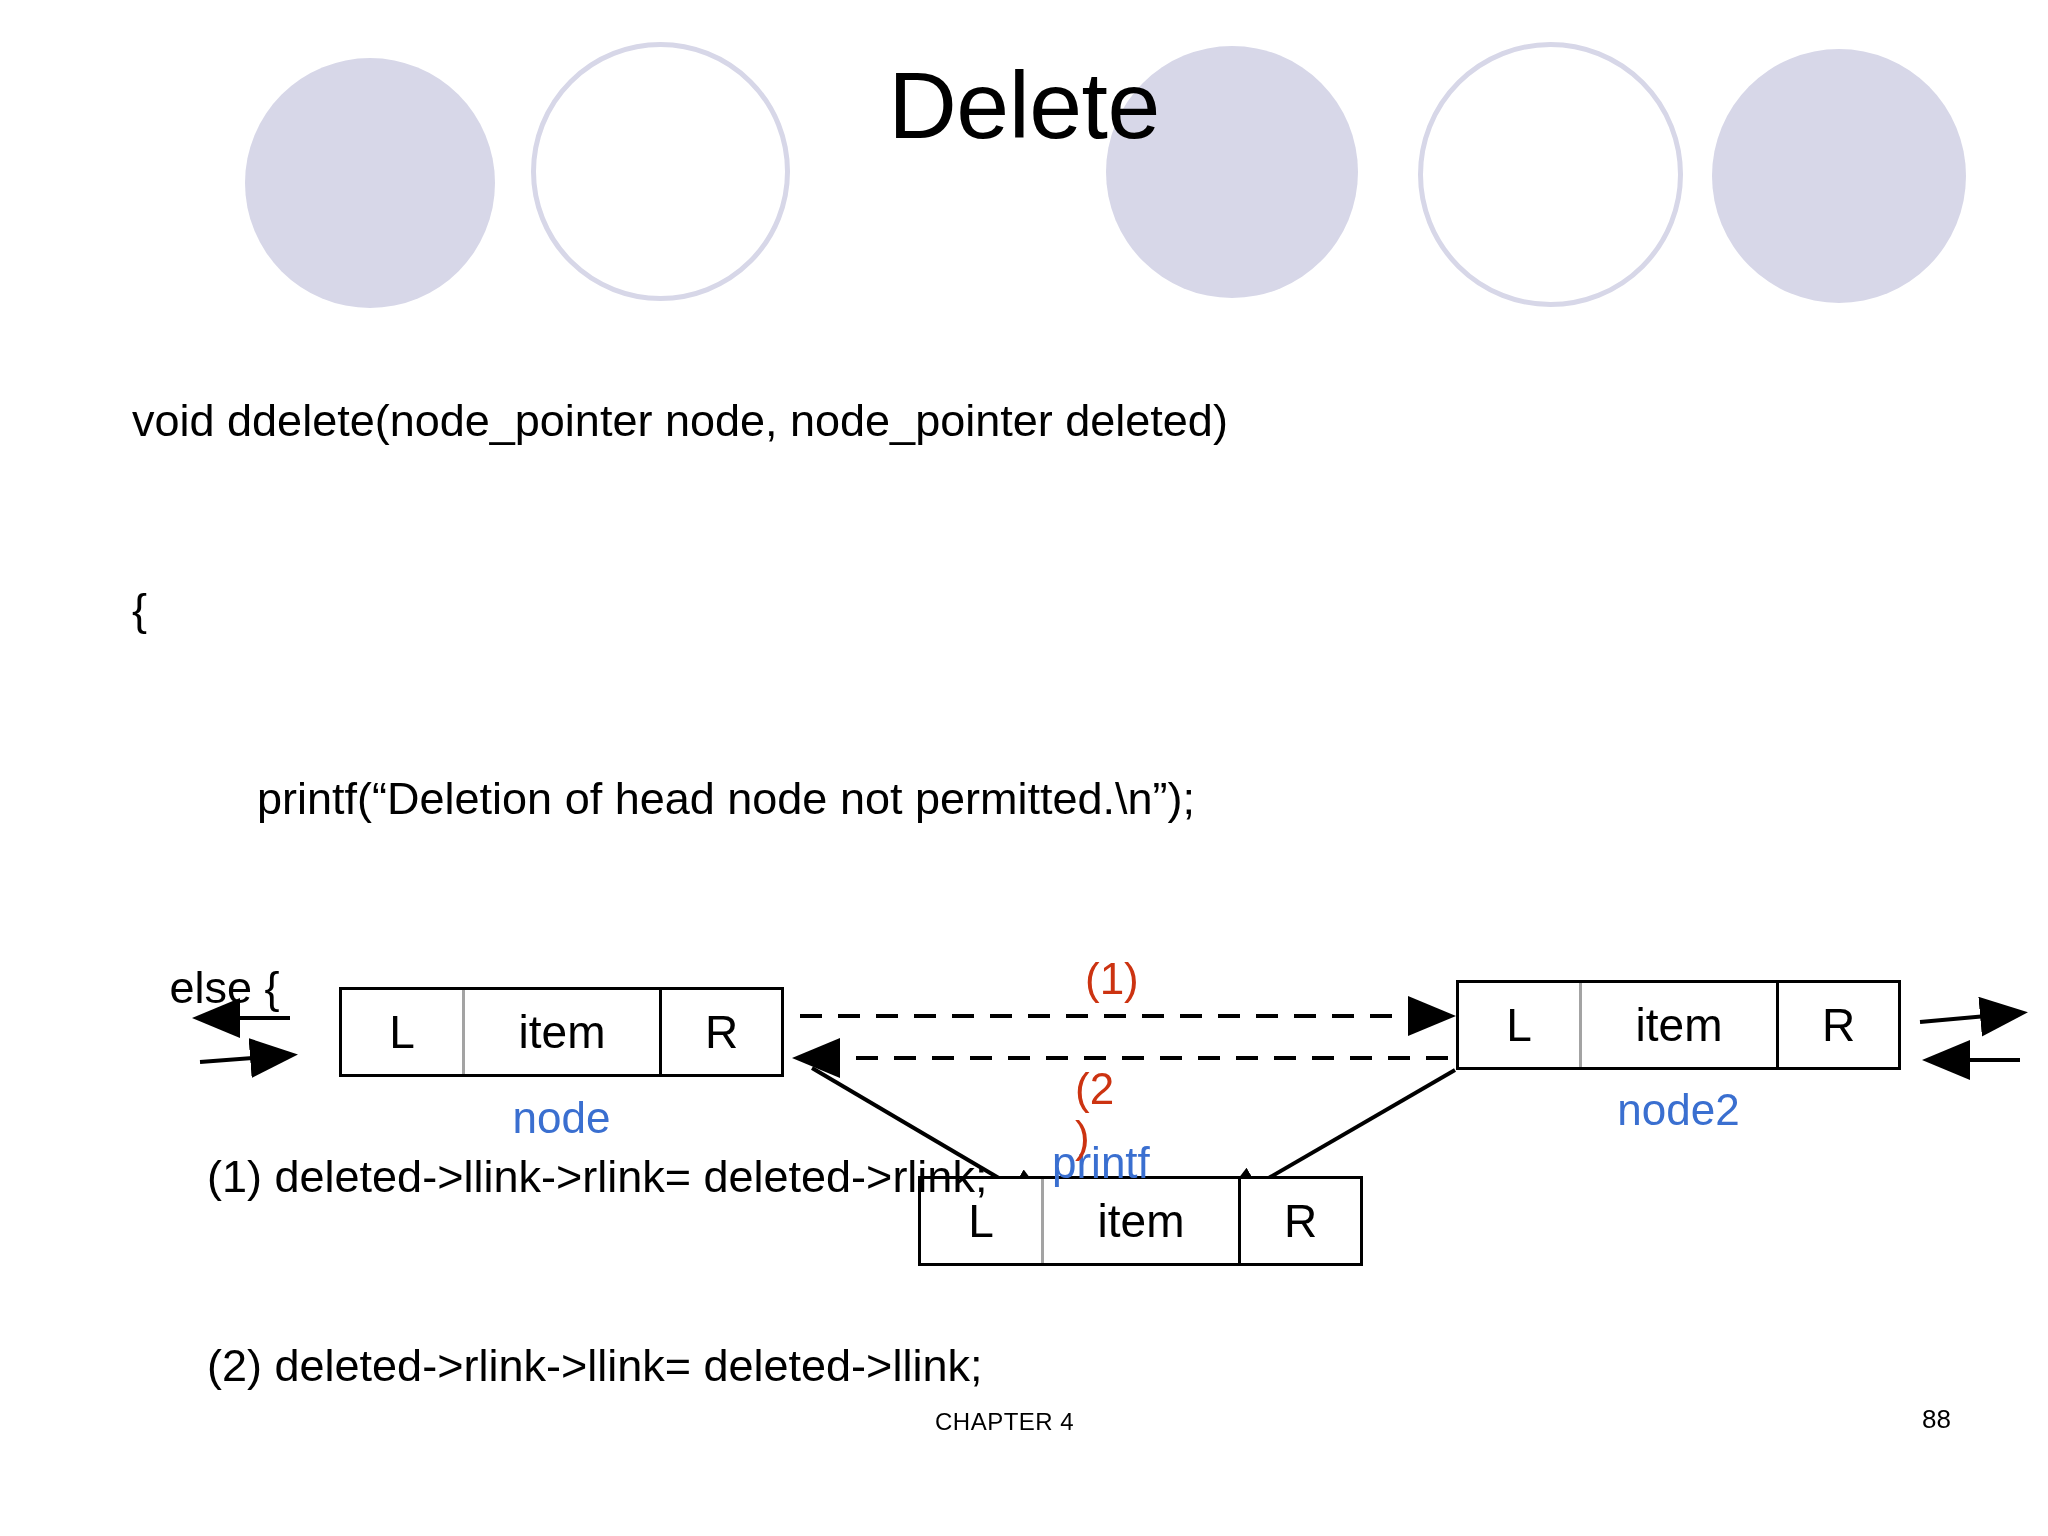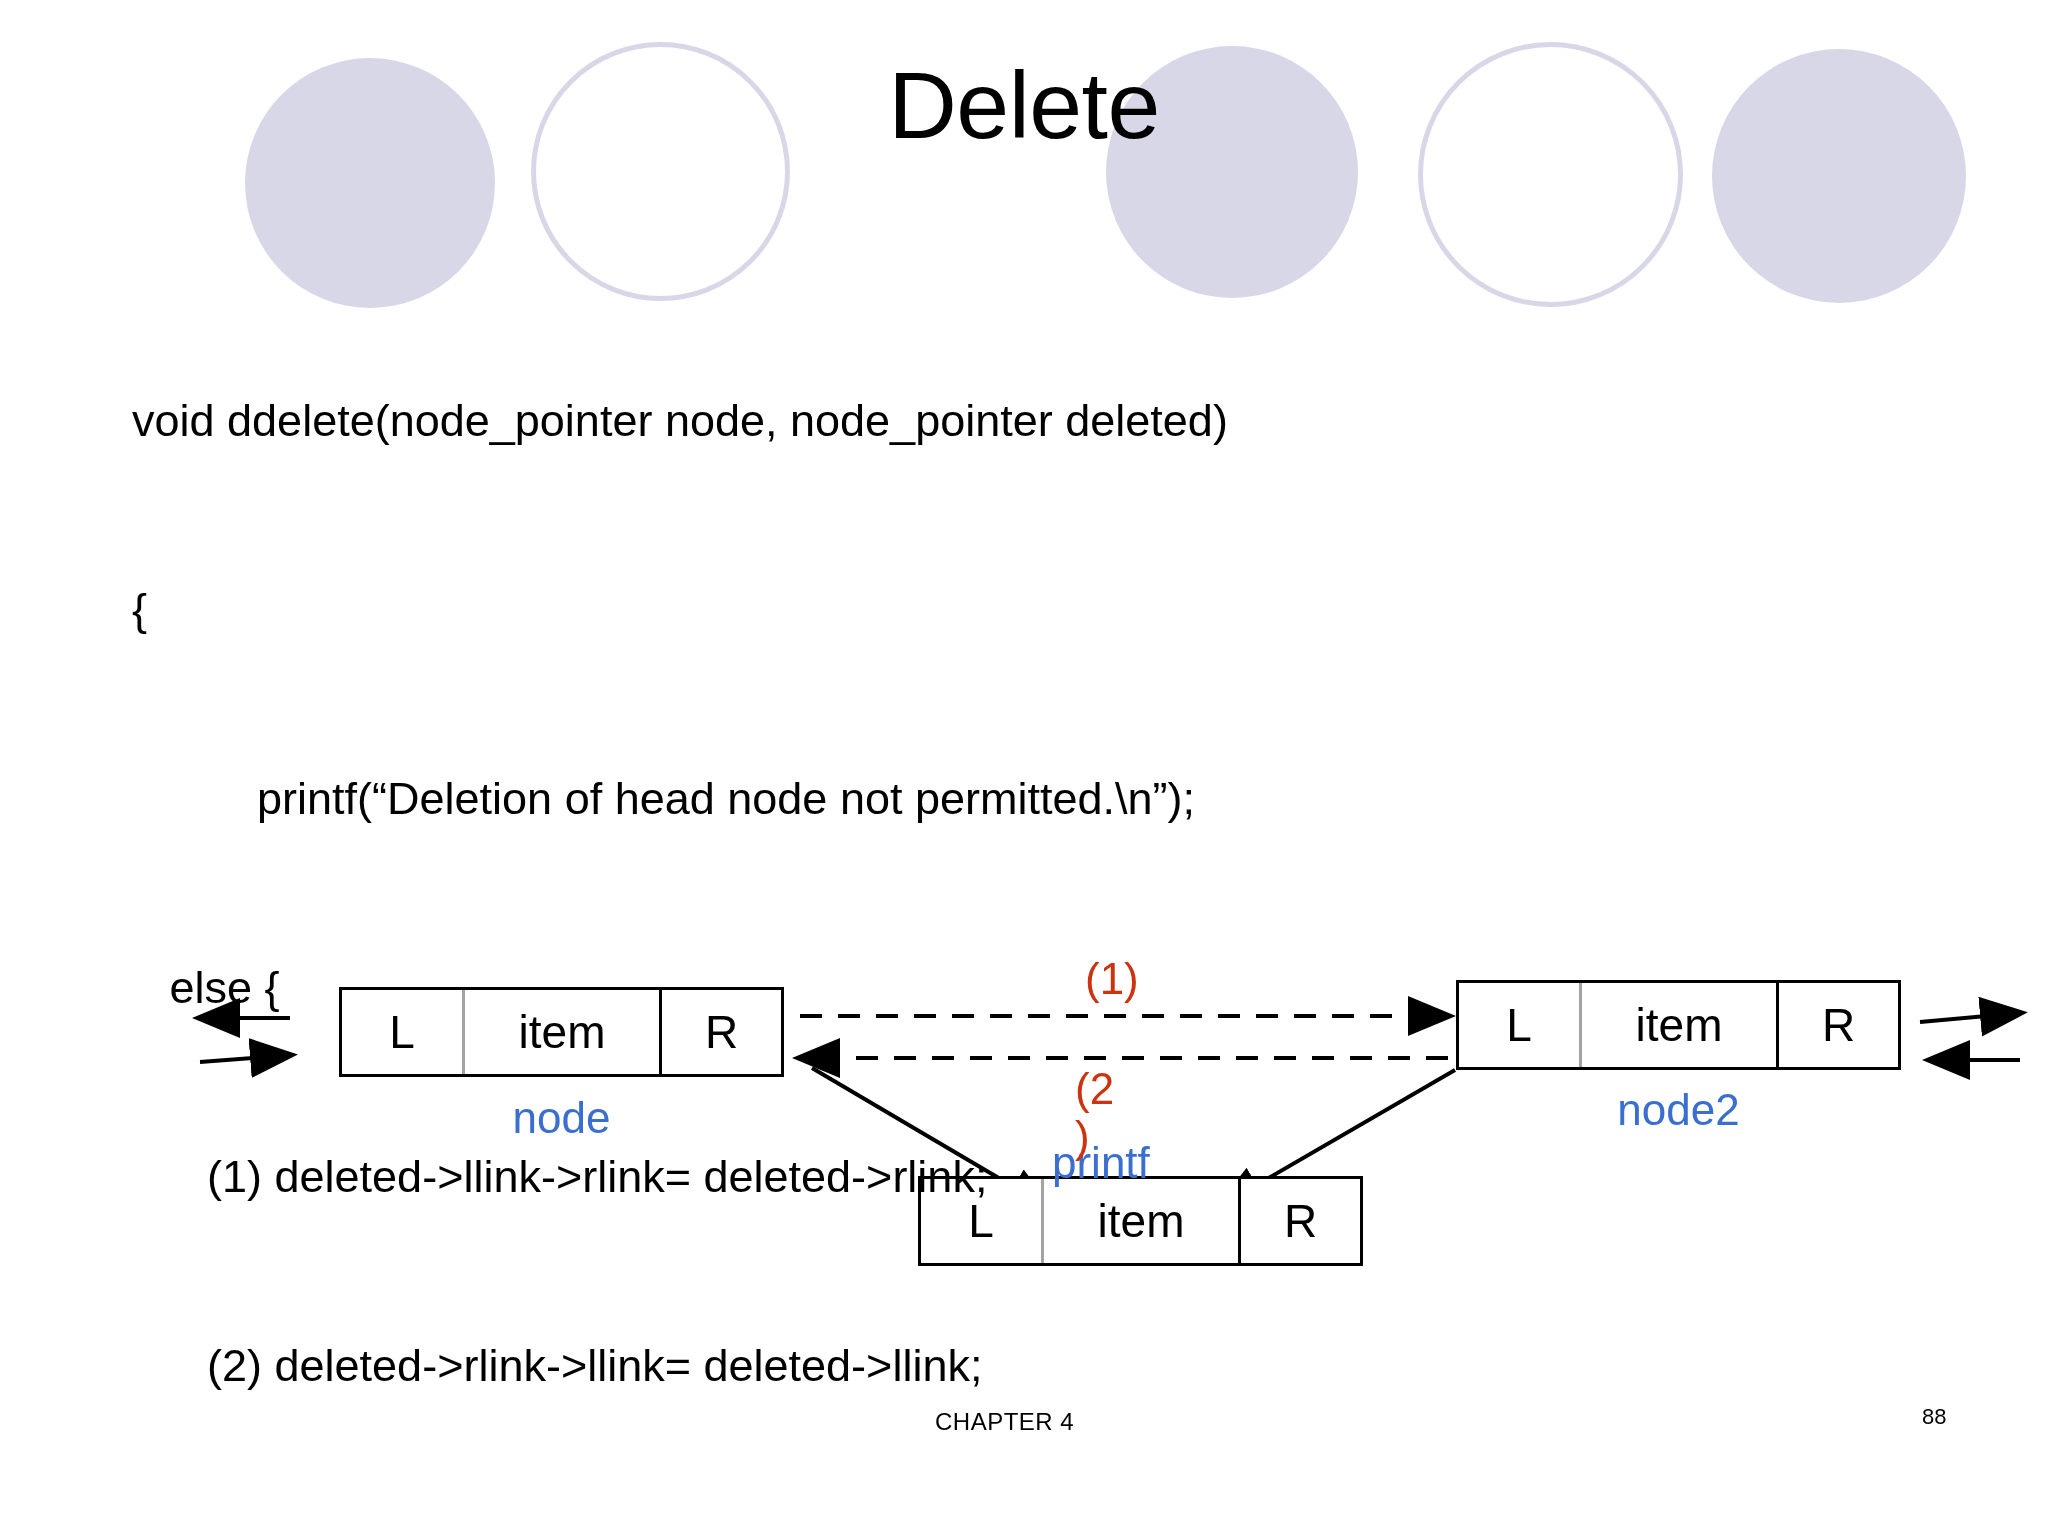--- a/index.html
+++ b/index.html
@@ -102,21 +102,21 @@
     top: 1408px;
     font-size: 24px;
     color: #000000;
     z-index: 3;
     letter-spacing: 0.5px;
   }
   #footer-page {
     position: absolute;
     left: 1922px;
     top: 1404px;
-    font-size: 22px;
+    font-size: 26px;
     color: #000000;
     z-index: 3;
   }
 
   svg.overlay {
     position: absolute;
     left: 0; top: 0;
     width: 2048px; height: 450px;
     overflow: visible;
     pointer-events: none;

